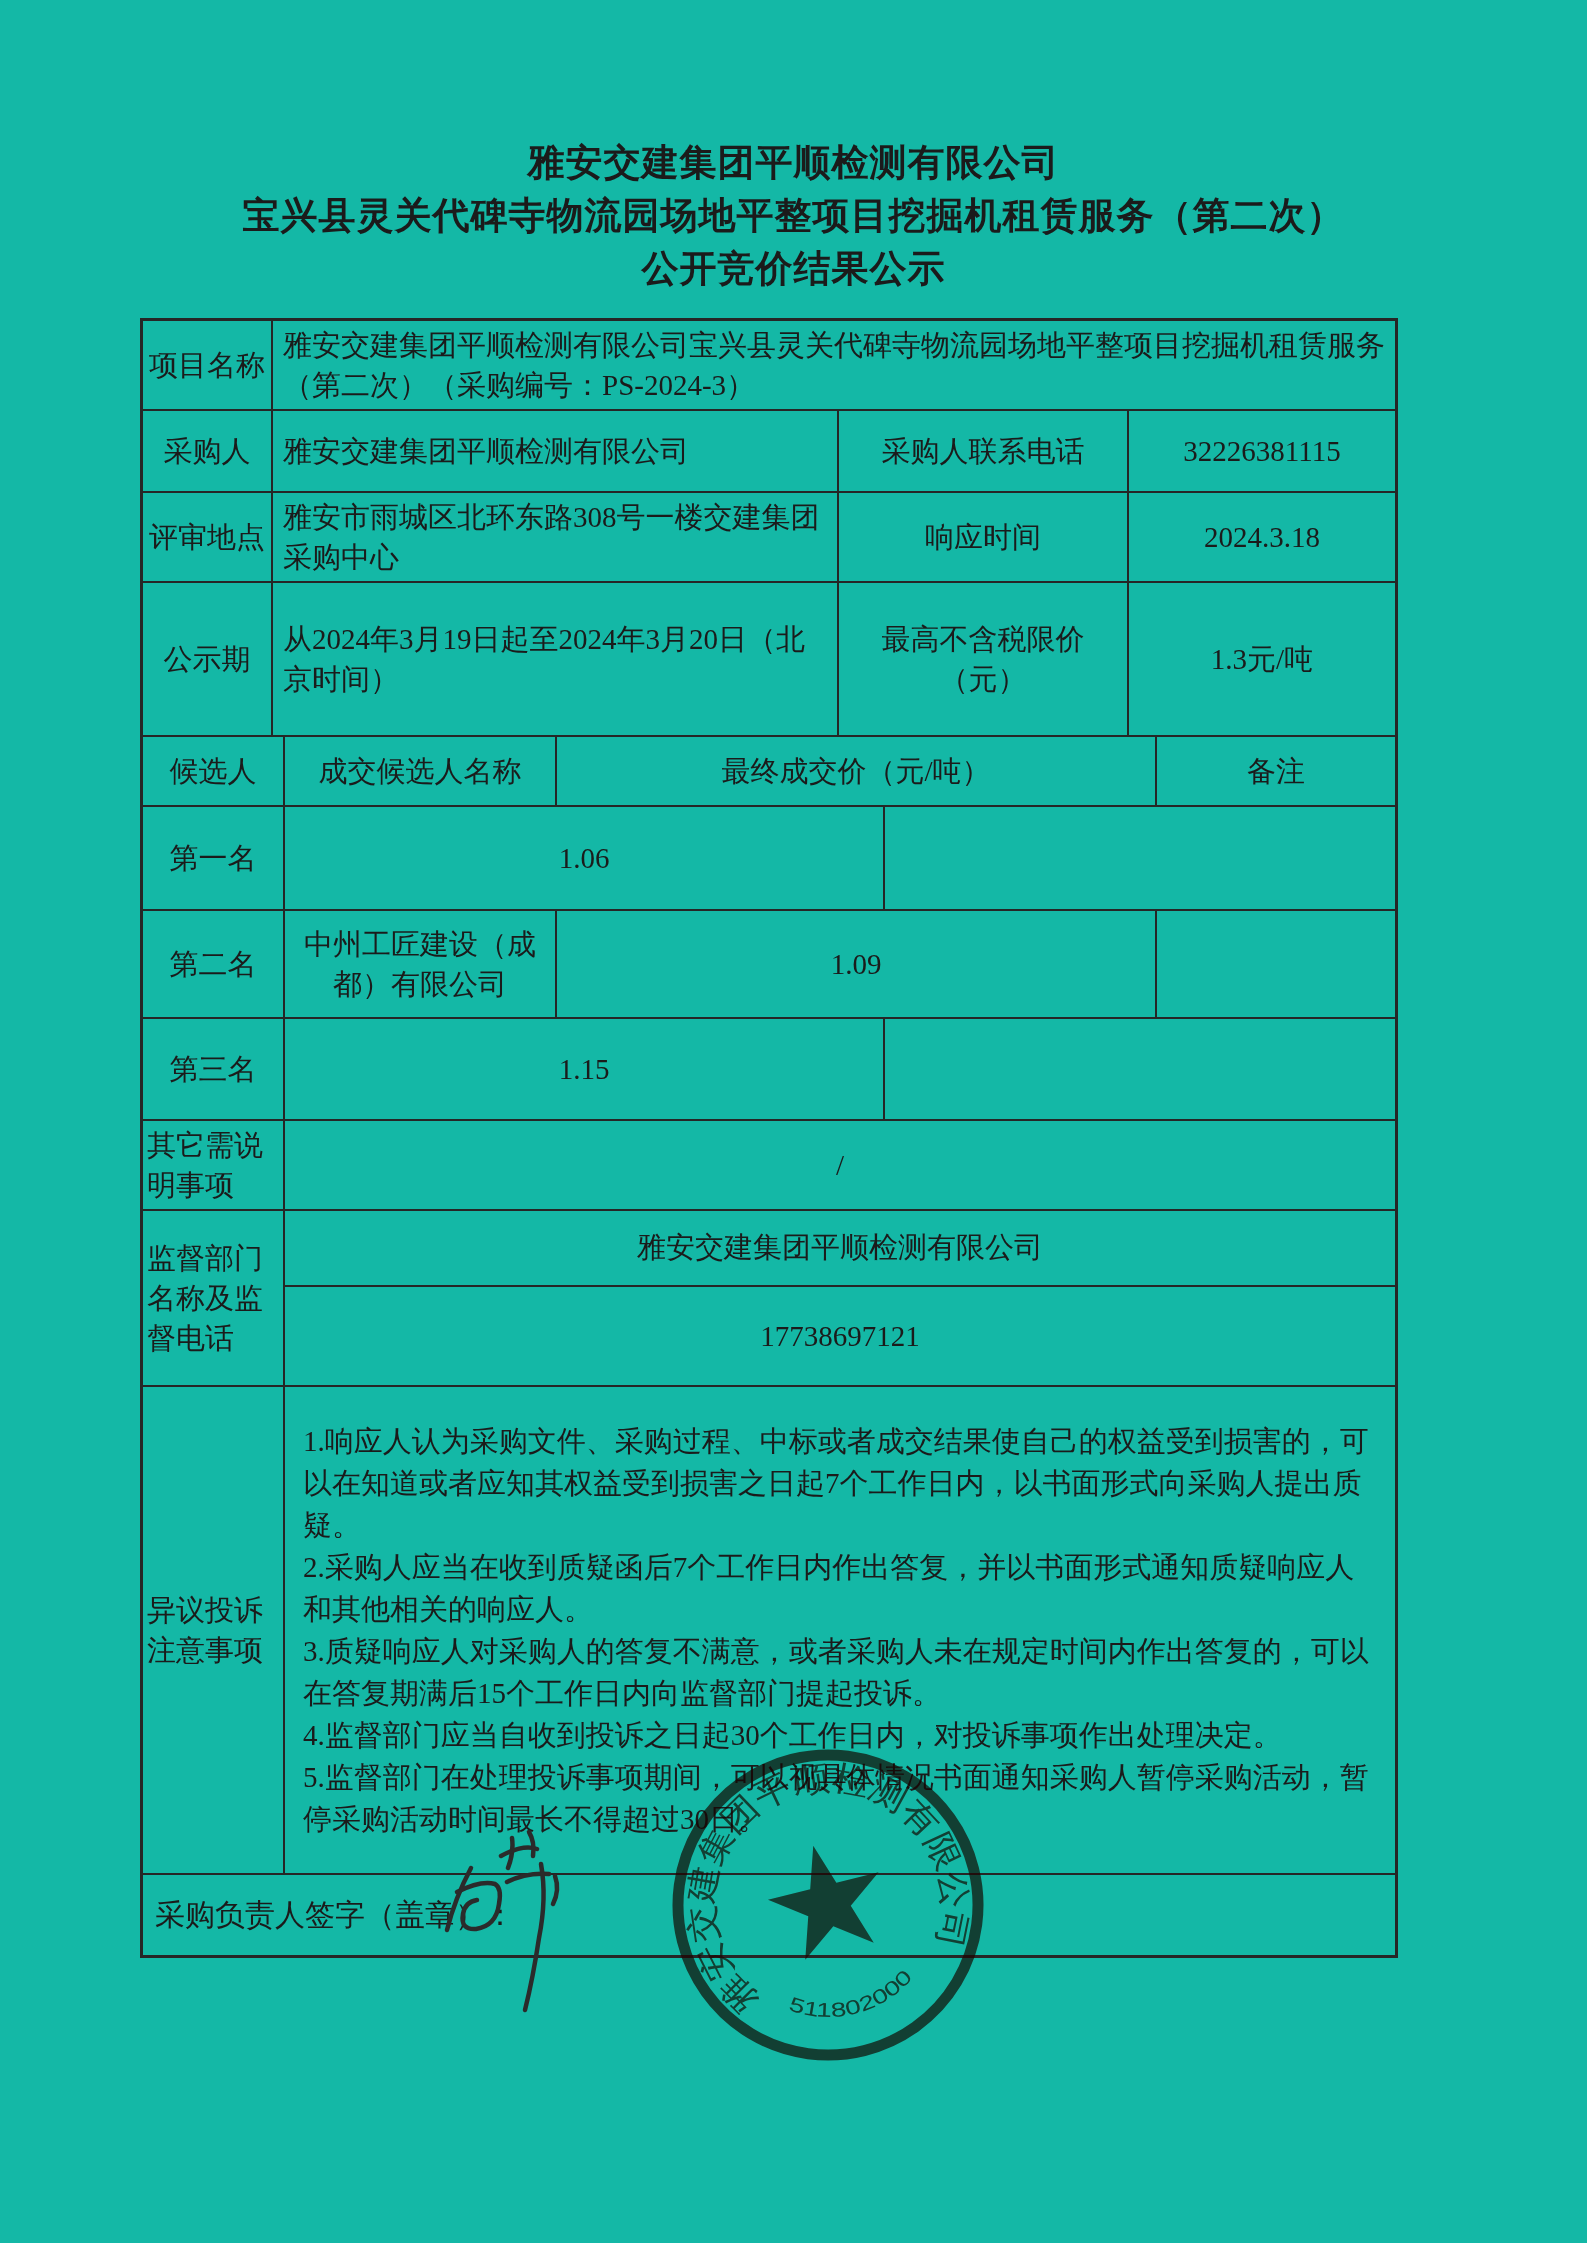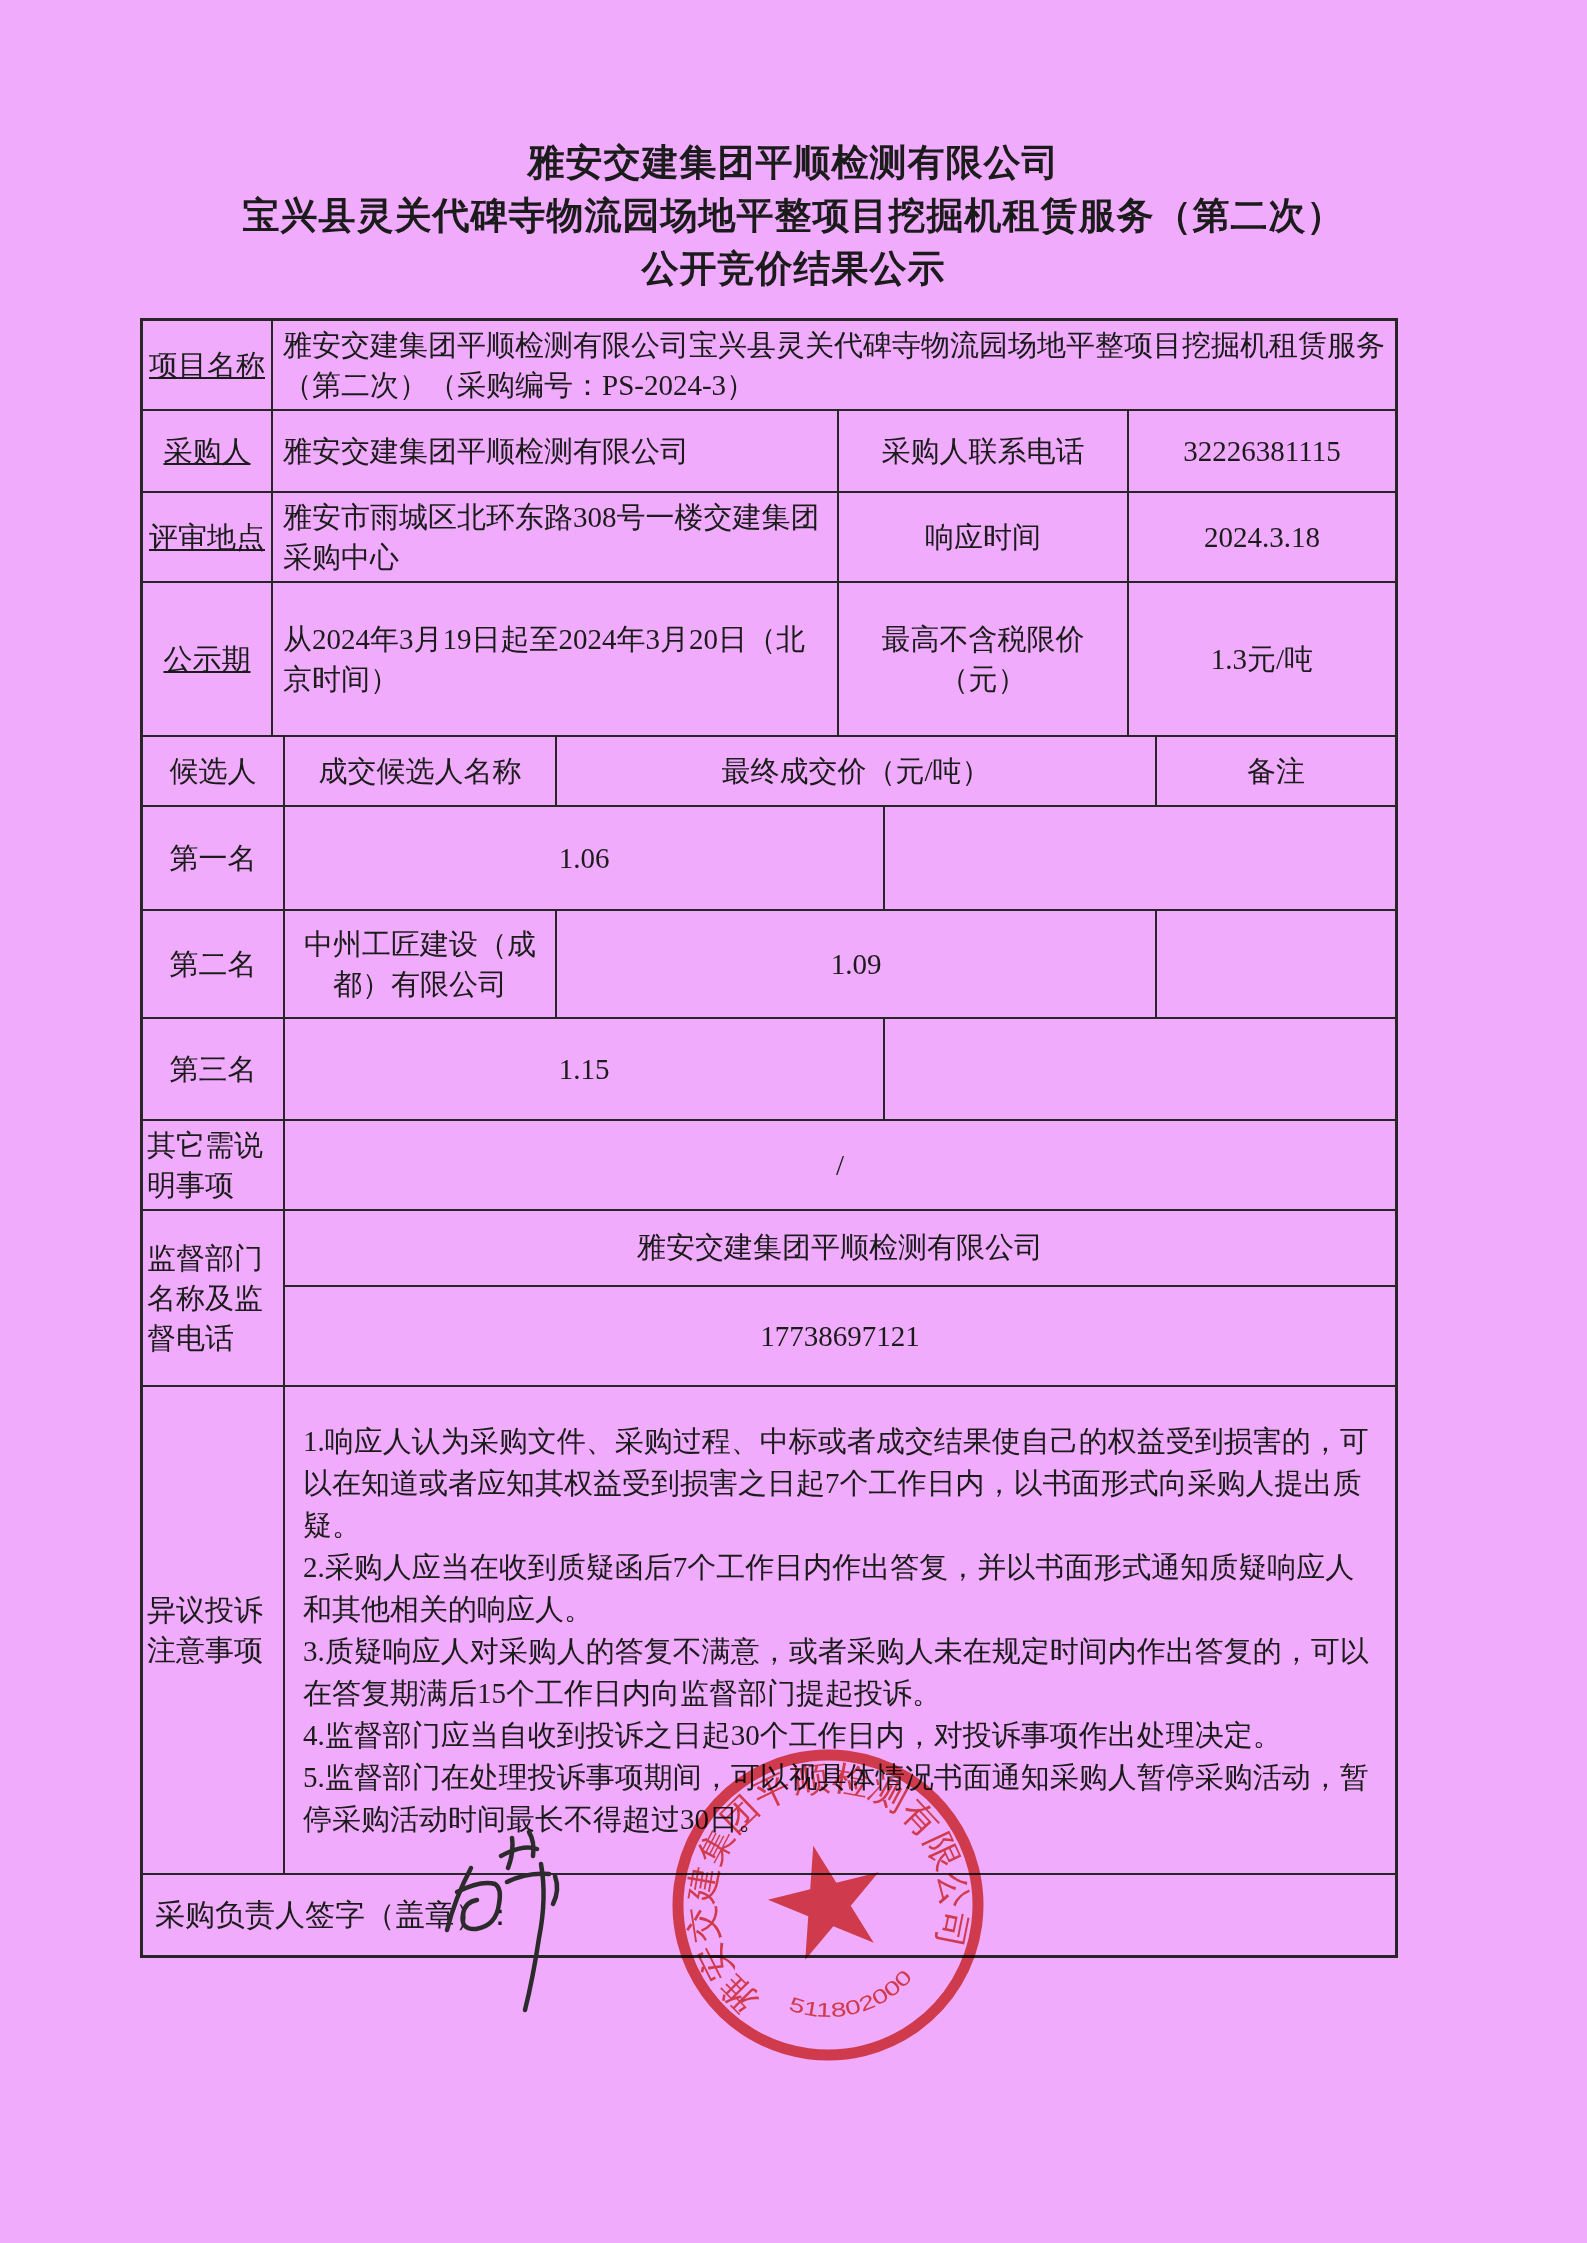--- a/index.html
+++ b/index.html
@@ -1,20 +1,20 @@
 <!DOCTYPE html>
 <html><head>
 <meta charset="utf-8">
 <style>
   html,body{margin:0;padding:0;background:#e8e8e8;}
   .page{
     position:relative;
     width:1587px;height:2243px;
     margin:0 auto;
-    background:#f0abfc;
+    background:#14b8a6;
     color:#1b1b1b;
     font-family:"Liberation Serif","DejaVu Serif",serif;
     overflow:hidden;
   }
   
   .title-block{
     position:absolute;top:136px;left:0;width:100%;
     text-align:center;
     font-family:"Liberation Sans","DejaVu Sans",sans-serif;
     font-weight:700;
@@ -37,21 +37,21 @@
     border-right:2px solid #262626;
     display:flex;align-items:center;justify-content:center;
     padding:4px 10px;
     line-height:40px;
   }
   .cell.last{border-right:none;}
   .cell.left{justify-content:flex-start;text-align:left;}
   .cell.center{justify-content:center;text-align:center;}
   .label-cell{padding:4px 4px;text-align:left;justify-content:center;}
   
-  .col-a{width:130px;flex:none;text-decoration:underline;}
+  .col-a{width:130px;flex:none;}
   .col-b{width:566px;flex:none;}
   .col-c{width:290px;flex:none;}
   .col-d{flex:1;}
   
   .cc-a{width:142px;flex:none;}
   .cc-b{width:272px;flex:none;}
   .cc-c{width:600px;flex:none;}
   .cc-d{flex:1;}
   
   .r1{min-height:80px;}

